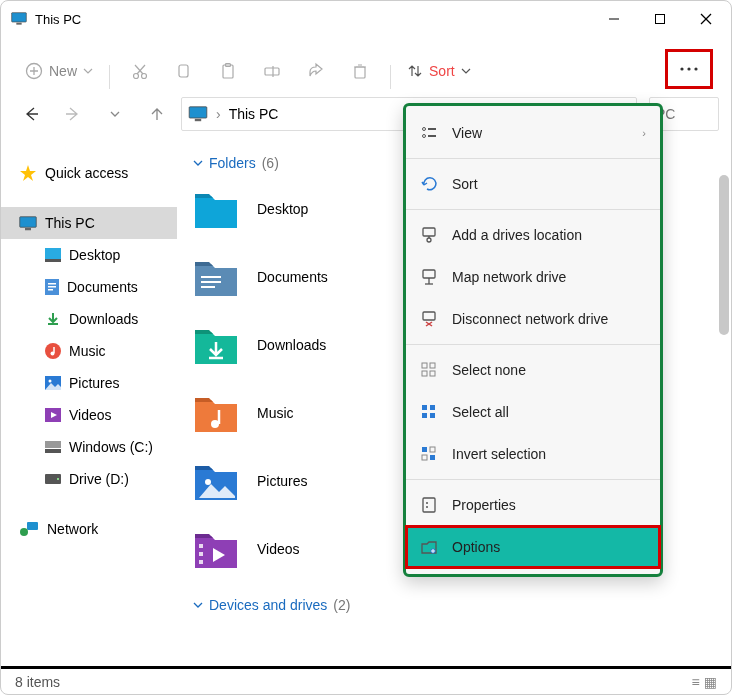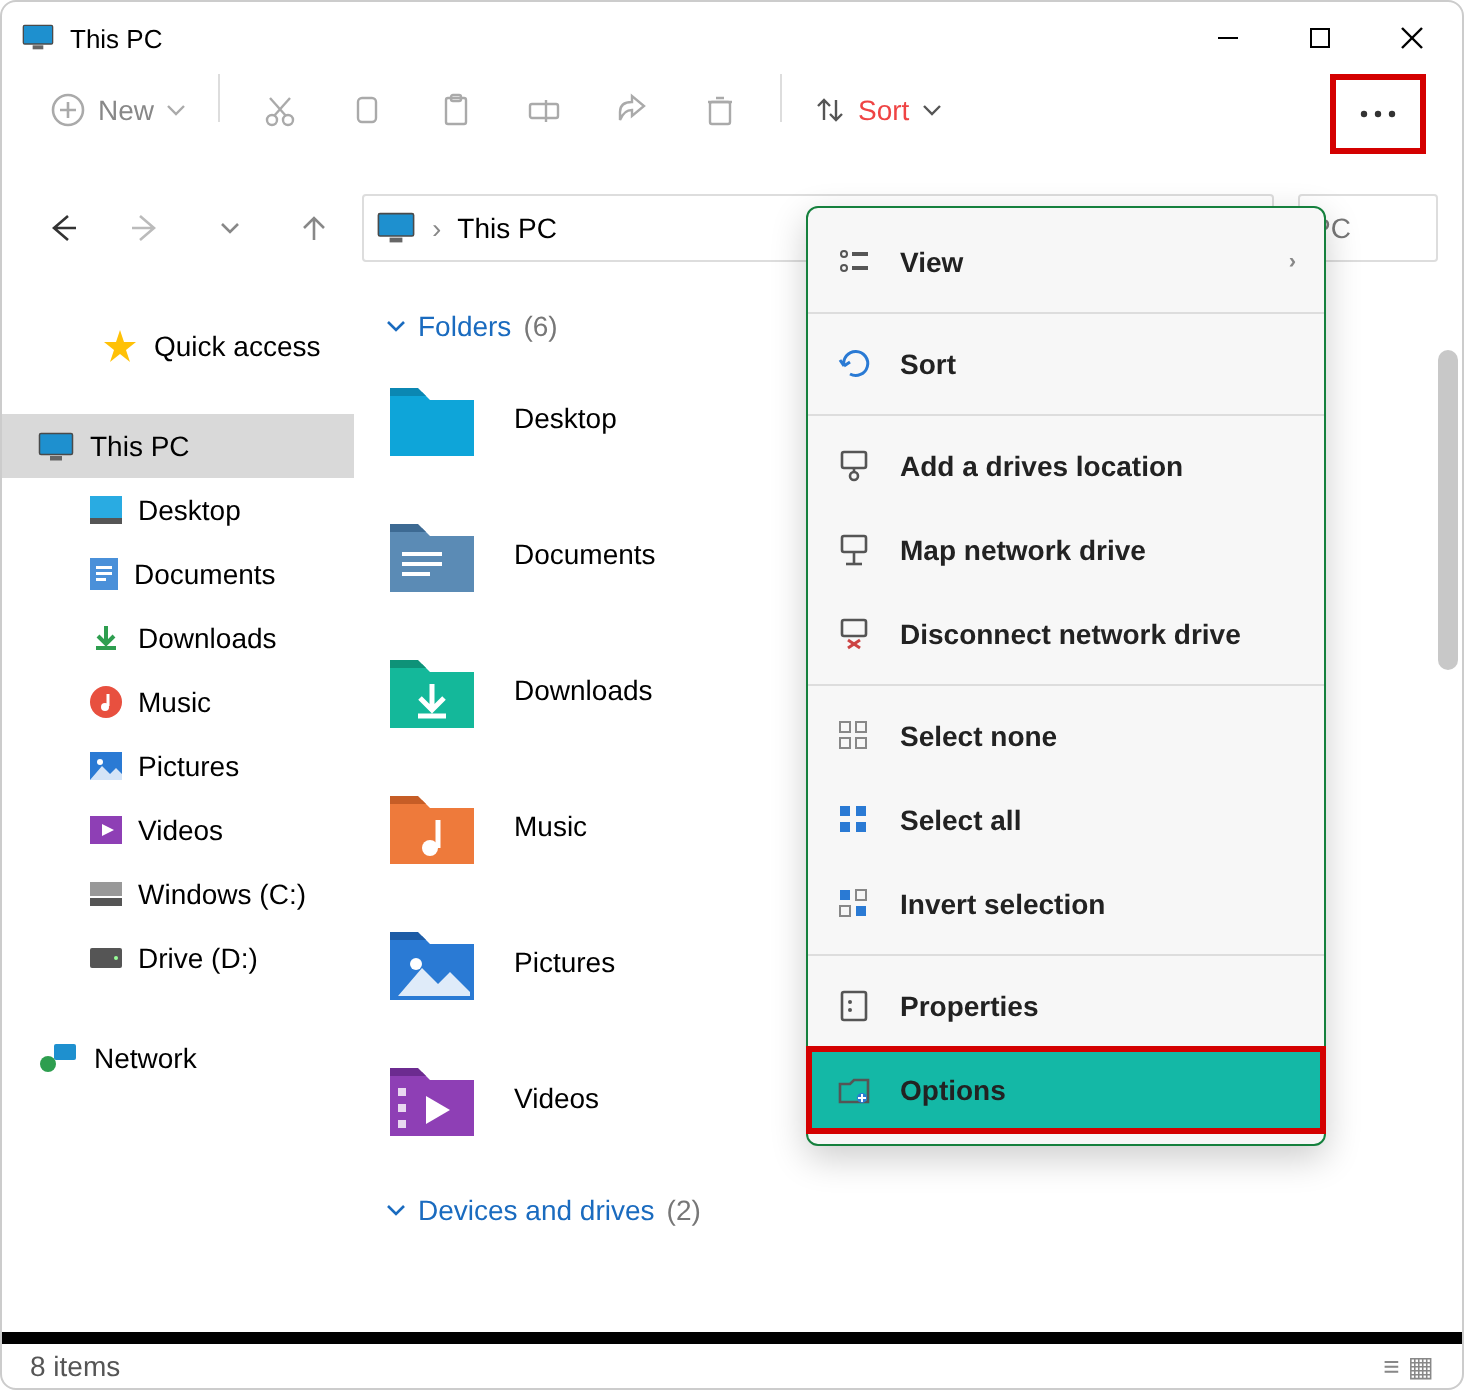--- a/index.html
+++ b/index.html
@@ -3,54 +3,54 @@
 <meta charset="utf-8">
 <style>
 * { box-sizing: border-box; margin: 0; padding: 0; font-family: "Segoe UI", sans-serif; font-size: 14px; }
 body { background: #fff; width: 732px; height: 695px; overflow: hidden; border: 1px solid #ccc; border-radius: 8px; position: relative; }
 
 .titlebar { display: flex; align-items: center; height: 36px; padding: 0 2px 0 10px; }
 .titlebar .appicon { width: 16px; height: 14px; margin-right: 8px; }
 .titlebar .title { flex: 1; font-size: 13px; color: #000; }
 .titlebar .winbtn { width: 46px; height: 32px; display: flex; align-items: center; justify-content: center; color: #000; }
 
-.toolbar { display: flex; align-items: flex-start; height: 52px; padding: 0 18px; gap: 4px; }
+.toolbar { display: flex; align-items: flex-end; height: 52px; padding: 0 18px; gap: 4px; }
 .toolbar .tbtn { display: flex; align-items: center; justify-content: center; height: 36px; min-width: 40px; border-radius: 4px; color: #888; }
 .toolbar .tbtn.enabled { color: #ef4444; }
 .toolbar .new { color: #888; gap: 6px; padding: 0 6px; }
 .toolbar .sort { color: #333; gap: 6px; padding: 0 6px; }
 .toolbar .sep { width: 1px; height: 24px; background: #ddd; margin: 0 6px; }
 .toolbar .more { border: 3px solid #d40000; width: 48px; height: 40px; display:flex; align-items:center; justify-content:center; }
 
 .navrow { display: flex; align-items: center; height: 50px; padding: 0 12px; gap: 6px; }
 .navrow .nbtn { width: 36px; height: 36px; display:flex; align-items:center; justify-content:center; color:#888; }
 .navrow .nbtn.on { color:#333; }
 .addr { flex: 1; display:flex; align-items:center; border:1px solid #ddd; height: 34px; padding: 0 6px; gap: 8px; border-radius: 2px; margin-right: 6px; }
 .search { width: 70px; display:flex; align-items:center; border:1px solid #ddd; height: 34px; padding: 0 6px; color:#777; border-radius: 2px;}
 
 .body { display:flex; height: calc(695px - 36px - 52px - 50px - 28px); }
 .side { width: 176px; padding: 18px 0 0 0; }
 .side .item { display:flex; align-items:center; height: 32px; padding: 0 0 0 20px; gap: 8px; }
 .side .item.sel { background: #d9d9d9; }
 .side .item.sub { padding-left: 44px; }
 .side .item.top2 { padding-left: 18px; margin-top: 18px;}
-.side .item.top3 { padding-left: 18px; margin-left: 32px;}
+.side .item.top3 { padding-left: 18px;}
 
 .main { flex:1; padding: 16px 8px 0 16px; overflow:hidden; position:relative; }
 .group { display:flex; align-items:center; gap:6px; color:#1a6bbf; font-size: 13px; margin-bottom: 14px; }
 .group .count { color:#777; }
 .folders { display:flex; flex-direction:column; gap: 20px; }
 .folder { display:flex; align-items:center; gap: 18px; height: 48px; }
 .folder .ficon { width: 46px; height: 42px; }
 .folder .fname { color:#000; }
 
-.status { position:absolute; bottom:0; left:0; right:0; height:28px; display:flex; align-items:center; padding: 0 14px; font-size: 12px; color:#555; border-top: 6px solid #000000; justify-content: space-between;}
+.status { position:absolute; bottom:0; left:0; right:0; height:28px; display:flex; align-items:center; padding: 0 14px; font-size: 12px; color:#555; border-top: 3px solid #000000; justify-content: space-between;}
 .status .views { display:flex; gap:4px; color:#888; font-size: 14px;}
 
-.menu { position: absolute; top: 102px; left: 402px; width: 260px; background: #f7f7f7; border: 1px solid #15803d; border-radius: 6px; box-shadow: 0 6px 18px rgba(0,0,0,.2); padding: 6px 0; font-weight: bold; }
+.menu { position: absolute; top: 102px; left: 402px; width: 260px; background: #f7f7f7; border: 3px solid #15803d; border-radius: 6px; box-shadow: 0 6px 18px rgba(0,0,0,.2); padding: 6px 0; }
 .menu .mi { display:flex; align-items:center; height: 42px; padding: 0 14px; gap: 14px; color:#222; }
 .menu .mi .micon { width: 18px; height: 18px; display:flex; align-items:center; justify-content:center;}
 .menu .mi .arrow { margin-left: auto; color:#888; font-size:11px;}
 .menu .msep { height:1px; background:#ddd; margin: 4px 0; }
 .menu .mi.hl { outline: 3px solid #d40000; outline-offset: -2px; background:#14b8a6; }
 
 .scrollbar { position:absolute; right:2px; top:174px; width:10px; height:160px; background:#c8c8c8; border-radius:5px; }
 
 svg { display:block; }
 </style>

